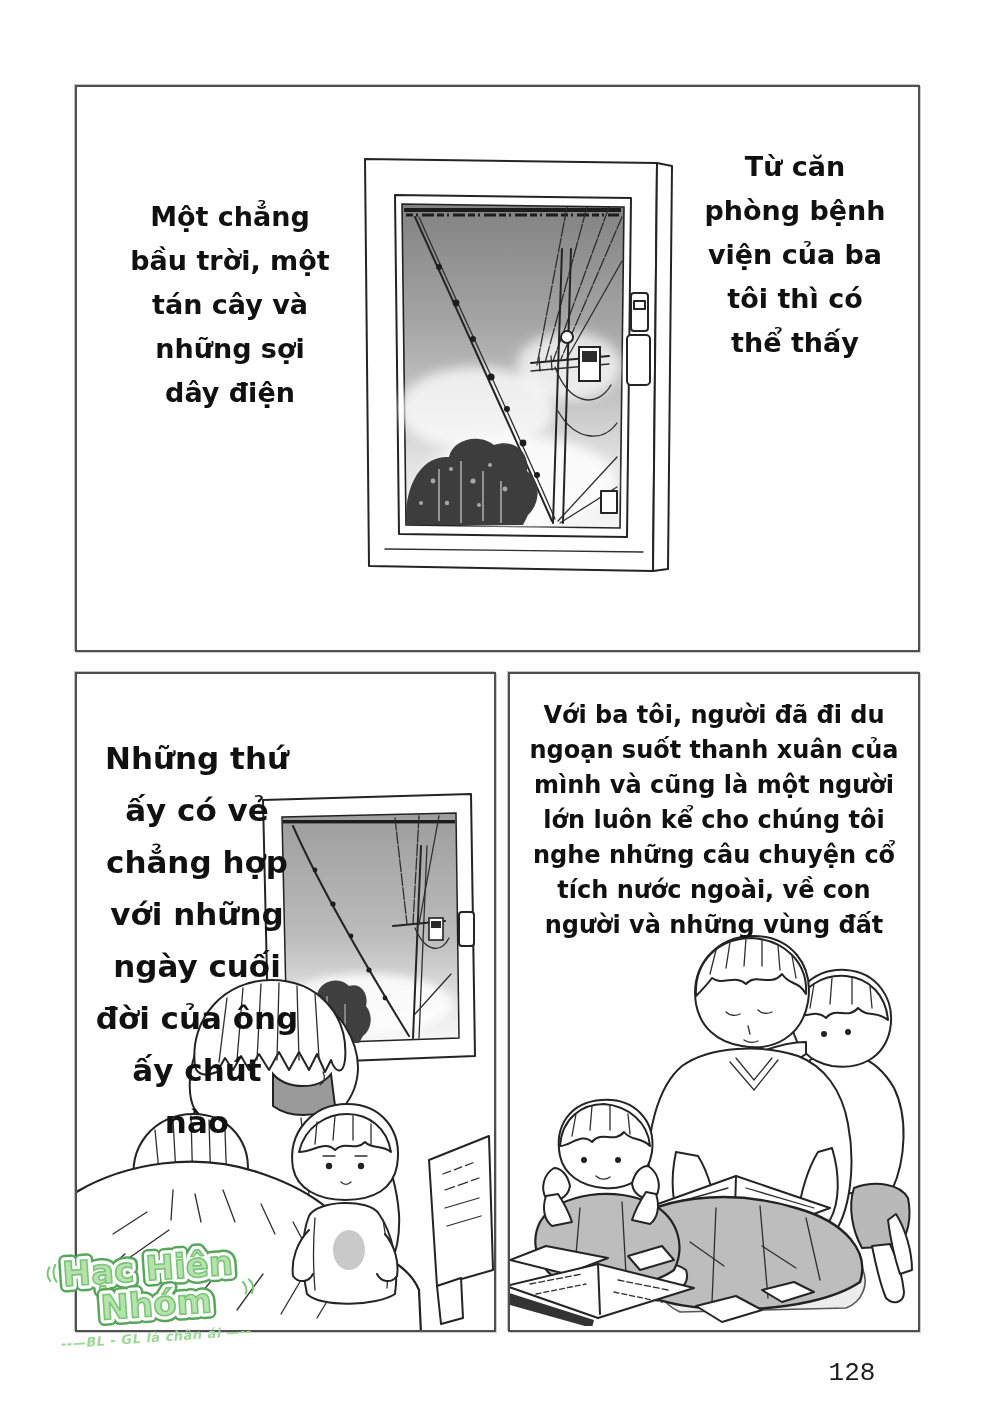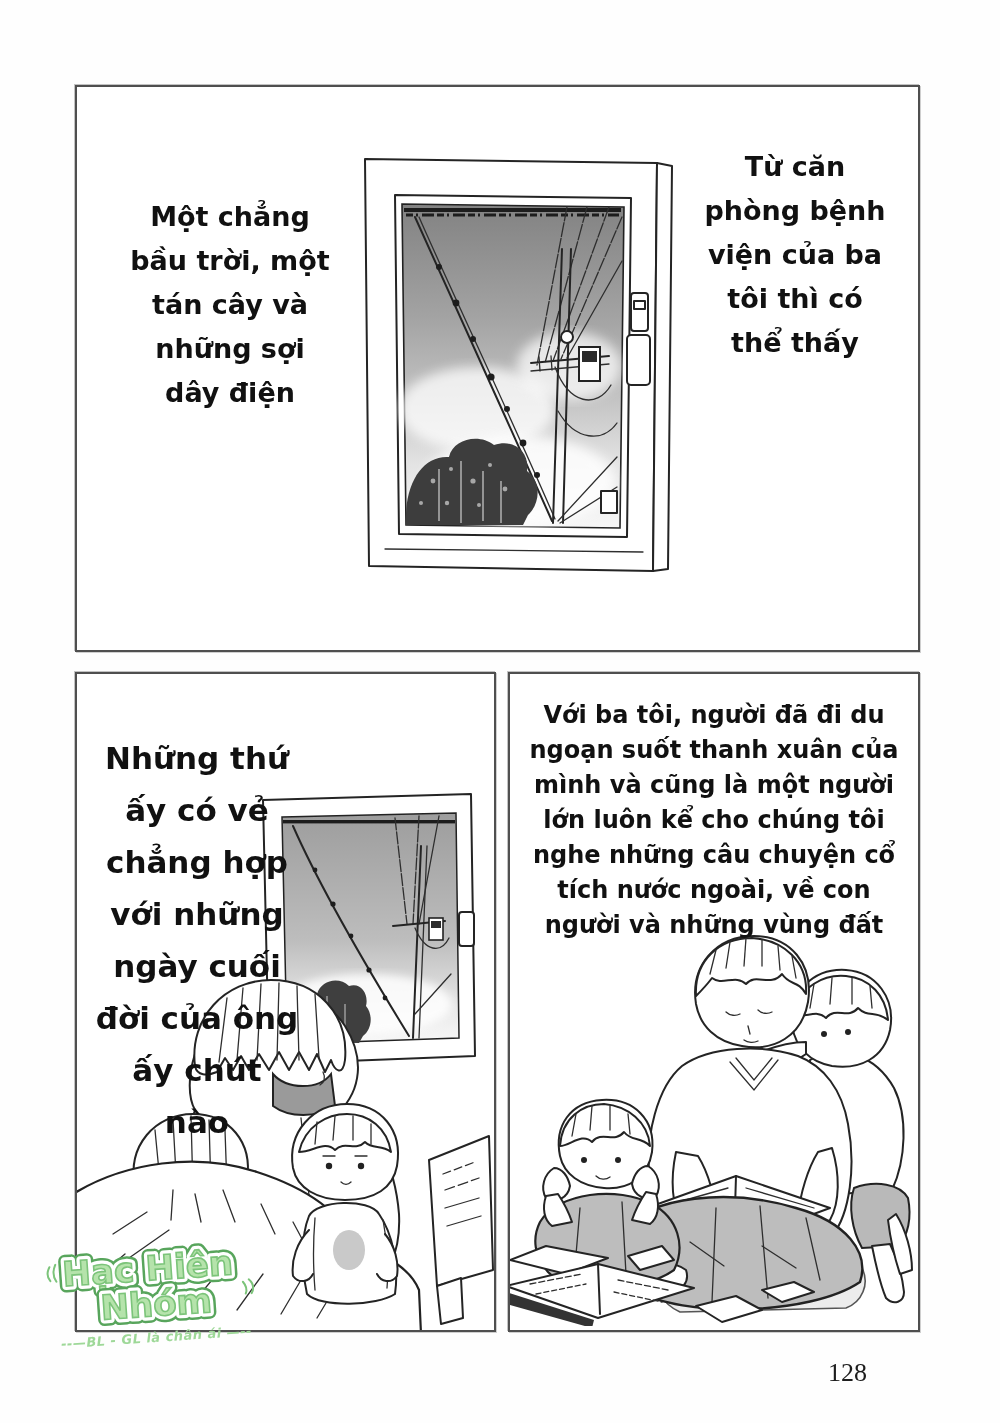--- a/index.html
+++ b/index.html
@@ -15,22 +15,22 @@
   .cap-tl{left:40px;top:108px;width:226px;font-size:27px;line-height:44px;}
   .cap-tr{left:612px;top:58px;width:212px;font-size:27px;line-height:44px;}
   .cap-bl{left:18px;top:30px;width:204px;font-size:31px;line-height:52px;margin-top:28px;}
   .cap-br{left:8px;top:24px;width:392px;font-size:24px;line-height:35px;}
   .art{position:absolute;}
   .watermark{position:absolute;left:44px;top:1242px;width:220px;height:118px;
              transform:rotate(-4deg);z-index:20;}
   .wm-tagline{position:absolute;left:6px;top:88px;width:208px;text-align:center;
               font-size:13px;font-style:italic;font-weight:bold;color:#9ed898;
               letter-spacing:.5px;}
-  .page-number{position:absolute;left:828px;top:1358px;width:96px;text-align:left;
-               font-family:Liberation Serif, serif;font-size:26px;color:#1d1d1d;}
+  .page-number{position:absolute;left:804px;top:1358px;width:96px;text-align:center;
+               font-family:Liberation Mono, monospace;font-size:26px;color:#1d1d1d;}
   svg{display:block;}
   .ln{stroke:#242424;stroke-width:2;fill:none;stroke-linecap:round;stroke-linejoin:round;}
   .lnf{stroke:#242424;stroke-width:2;fill:#ffffff;stroke-linecap:round;stroke-linejoin:round;}
   .thin{stroke:#2e2e2e;stroke-width:1.3;fill:none;stroke-linecap:round;}
 </style>
 </head>
 <body>
 
 <div class="page">
 

